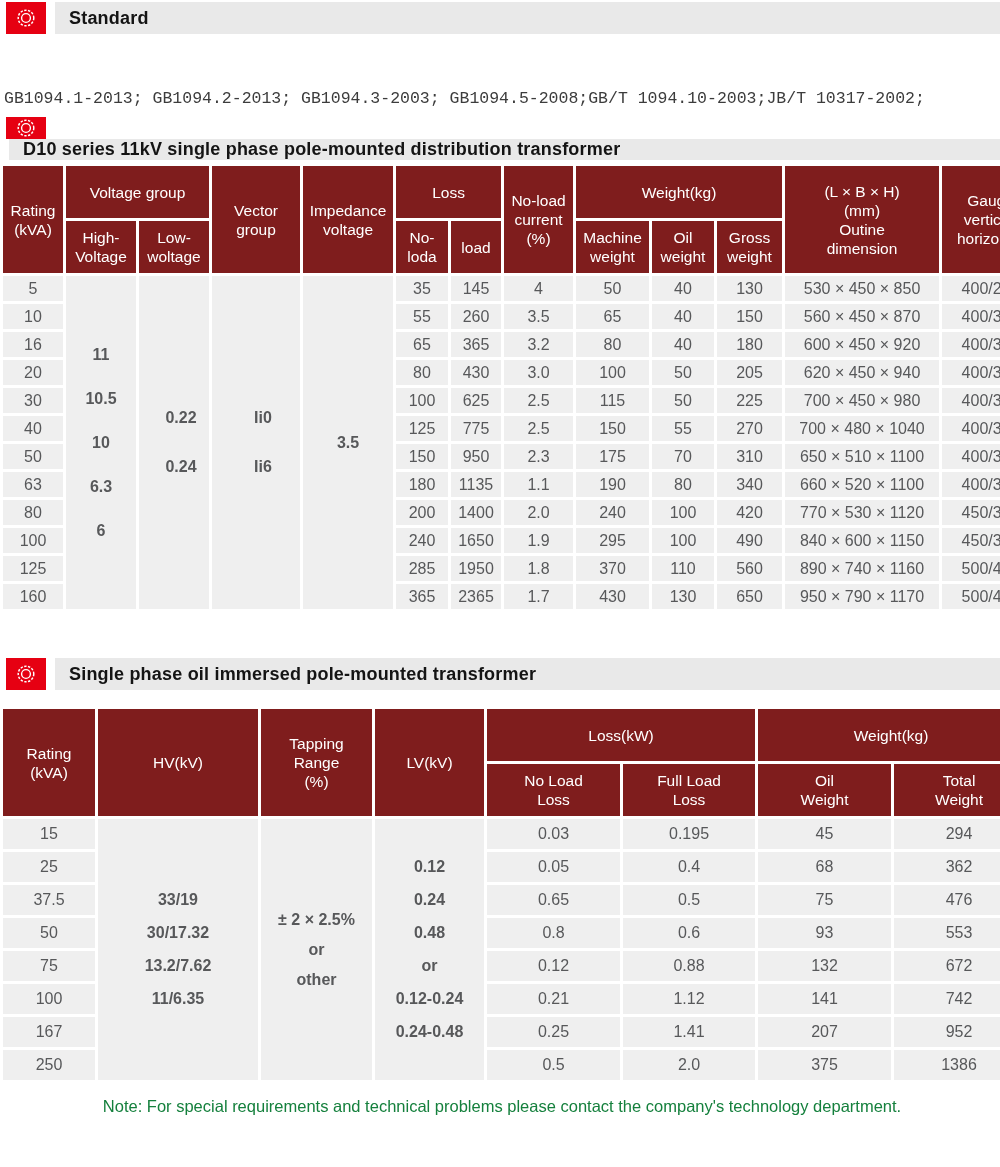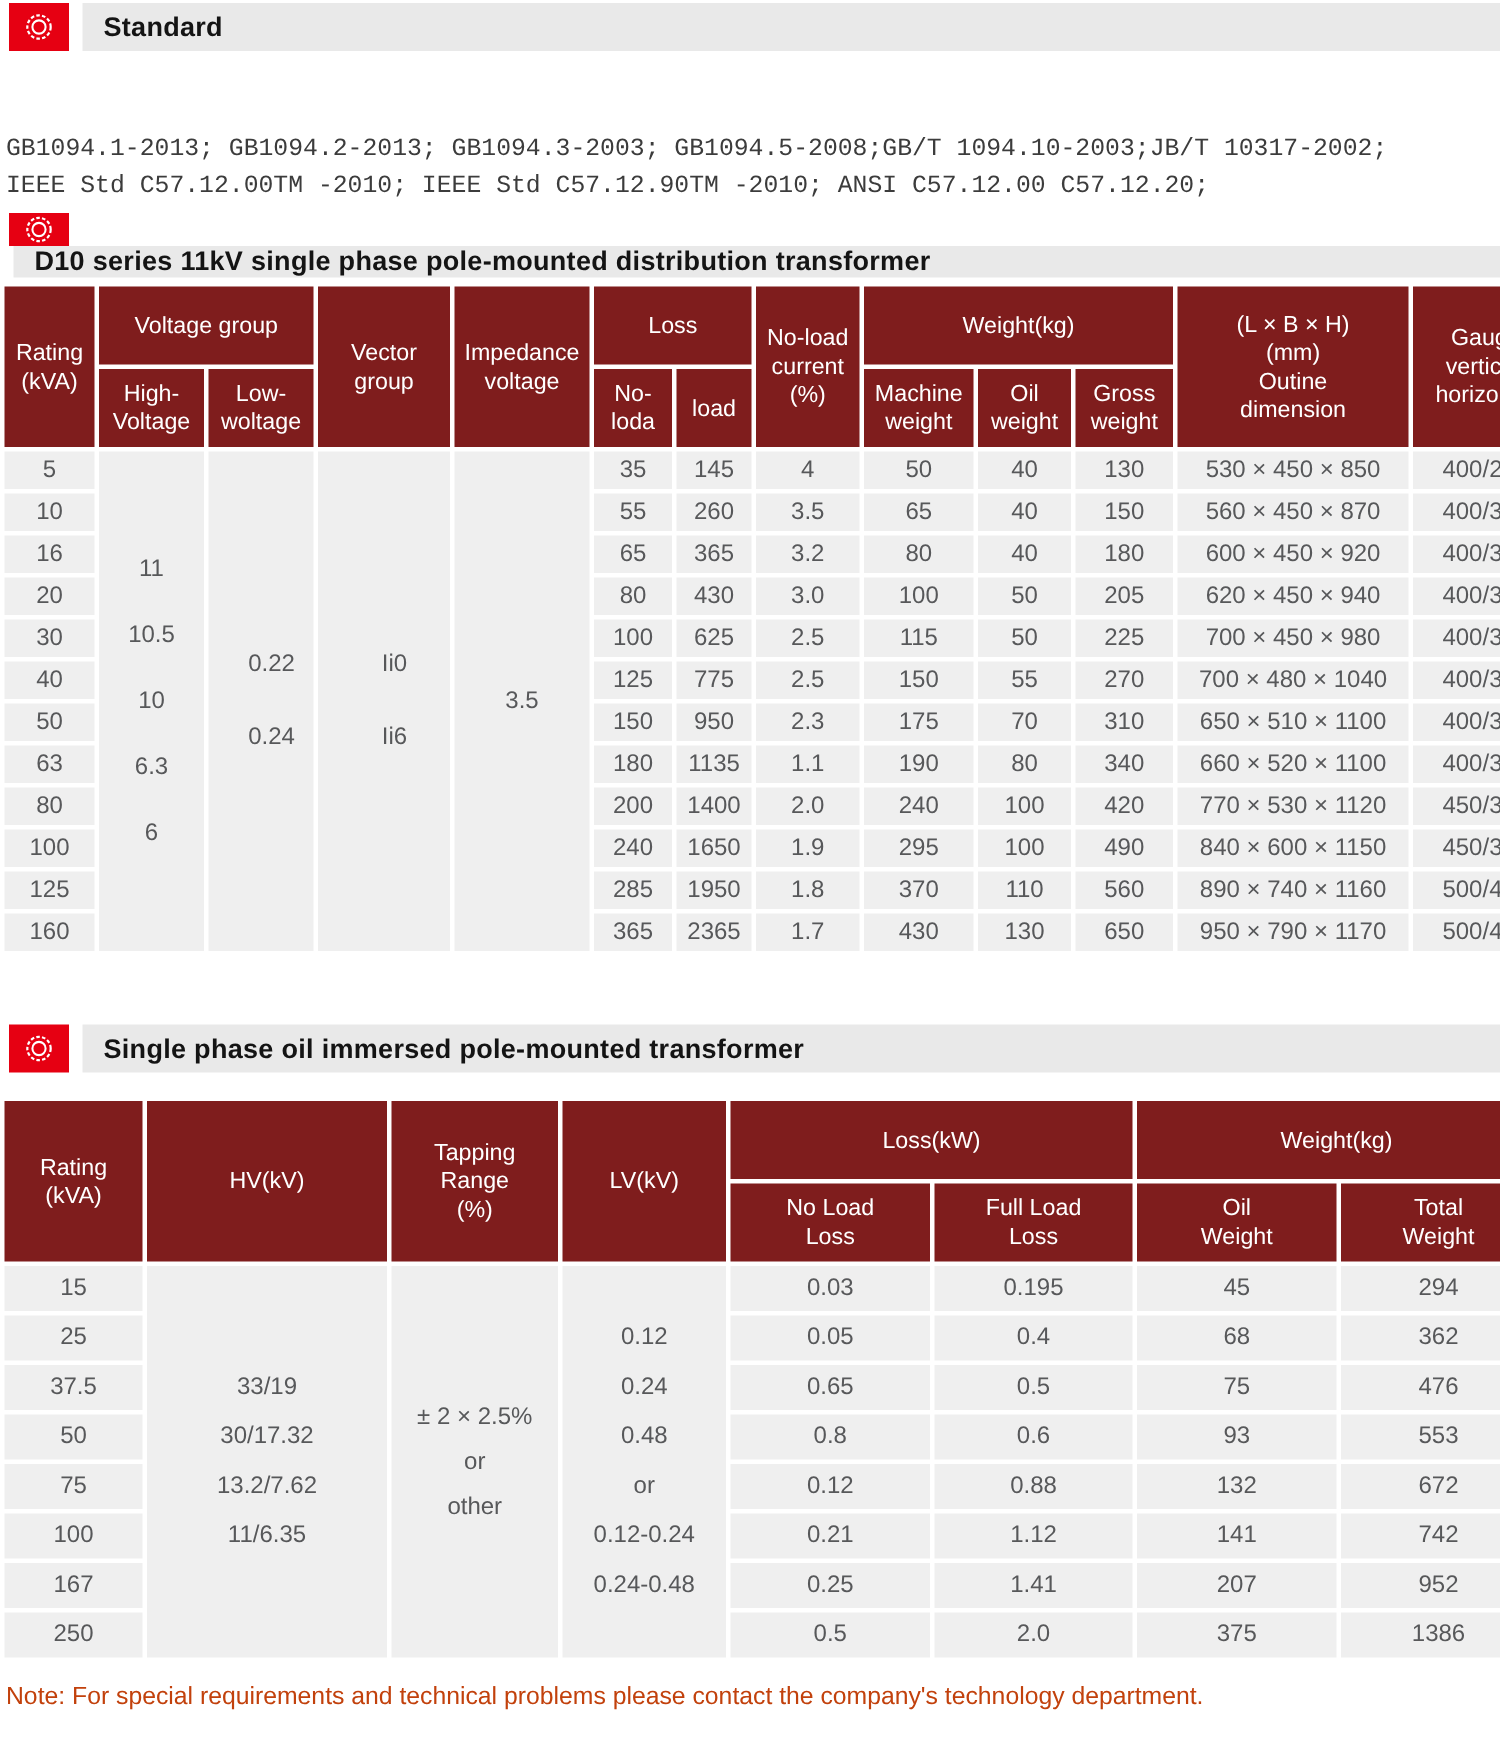--- a/index.html
+++ b/index.html
@@ -36,43 +36,42 @@
     font-size:15.5px; line-height:19px; text-align:center; vertical-align:middle;
     white-space:pre-line; padding:2px 1px;
   }
   thead tr { height:52px; }
   tbody td {
     background:#efefef; color:#57585a; font-size:16px;
     text-align:center; vertical-align:middle; padding:0 1px;
   }
   .t1 tbody td { height:25px; }
   .t2 tbody td { height:30px; }
-  .mc .mline { display:flex; align-items:center; justify-content:center; }
+  .mc .mline { display:flex; align-items:center; justify-content:center;font-weight:bold; }
   .lh44 .mline { height:44px; }
   .lh49 .mline { height:49px;padding-left:14px; }
   .lh33 .mline { height:33px; }
   .lh30 .mline { height:30px; }
-  .note { margin:14px 0 0 4px; font-size:16.5px; color:#c2410c; }
+  .note { margin:14px 0 0 4px; font-size:16.5px; color:#15803d;text-align:center; }
 </style>
 </head>
 <body>
 
 <div class="section-header hdr1">
   <div class="red-box">
     <svg viewBox="0 0 24 24">
       <circle cx="12" cy="12" r="8.5" fill="none" stroke="#ffffff" stroke-width="1.6" stroke-dasharray="2.6 1.6"></circle>
       <circle cx="12" cy="12" r="4.8" fill="none" stroke="#ffffff" stroke-width="1.5"></circle>
     </svg>
   </div>
   <div class="bar">Standard</div>
 </div>
 
 <div class="standards">
   <div>GB1094.1-2013; GB1094.2-2013; GB1094.3-2003; GB1094.5-2008;GB/T 1094.10-2003;JB/T 10317-2002;</div>
-  <div>IEEE Std C57.12.00TM -2010; IEEE Std C57.12.90TM -2010; ANSI C57.12.00 C57.12.20;</div>
 </div>
 
 <div class="section-header hdr2">
   <div class="red-box">
     <svg viewBox="0 0 24 24">
       <circle cx="12" cy="12" r="8.5" fill="none" stroke="#ffffff" stroke-width="1.6" stroke-dasharray="2.6 1.6"></circle>
       <circle cx="12" cy="12" r="4.8" fill="none" stroke="#ffffff" stroke-width="1.5"></circle>
     </svg>
   </div>
   <div class="bar">D10 series 11kV single phase pole-mounted distribution transformer</div>

